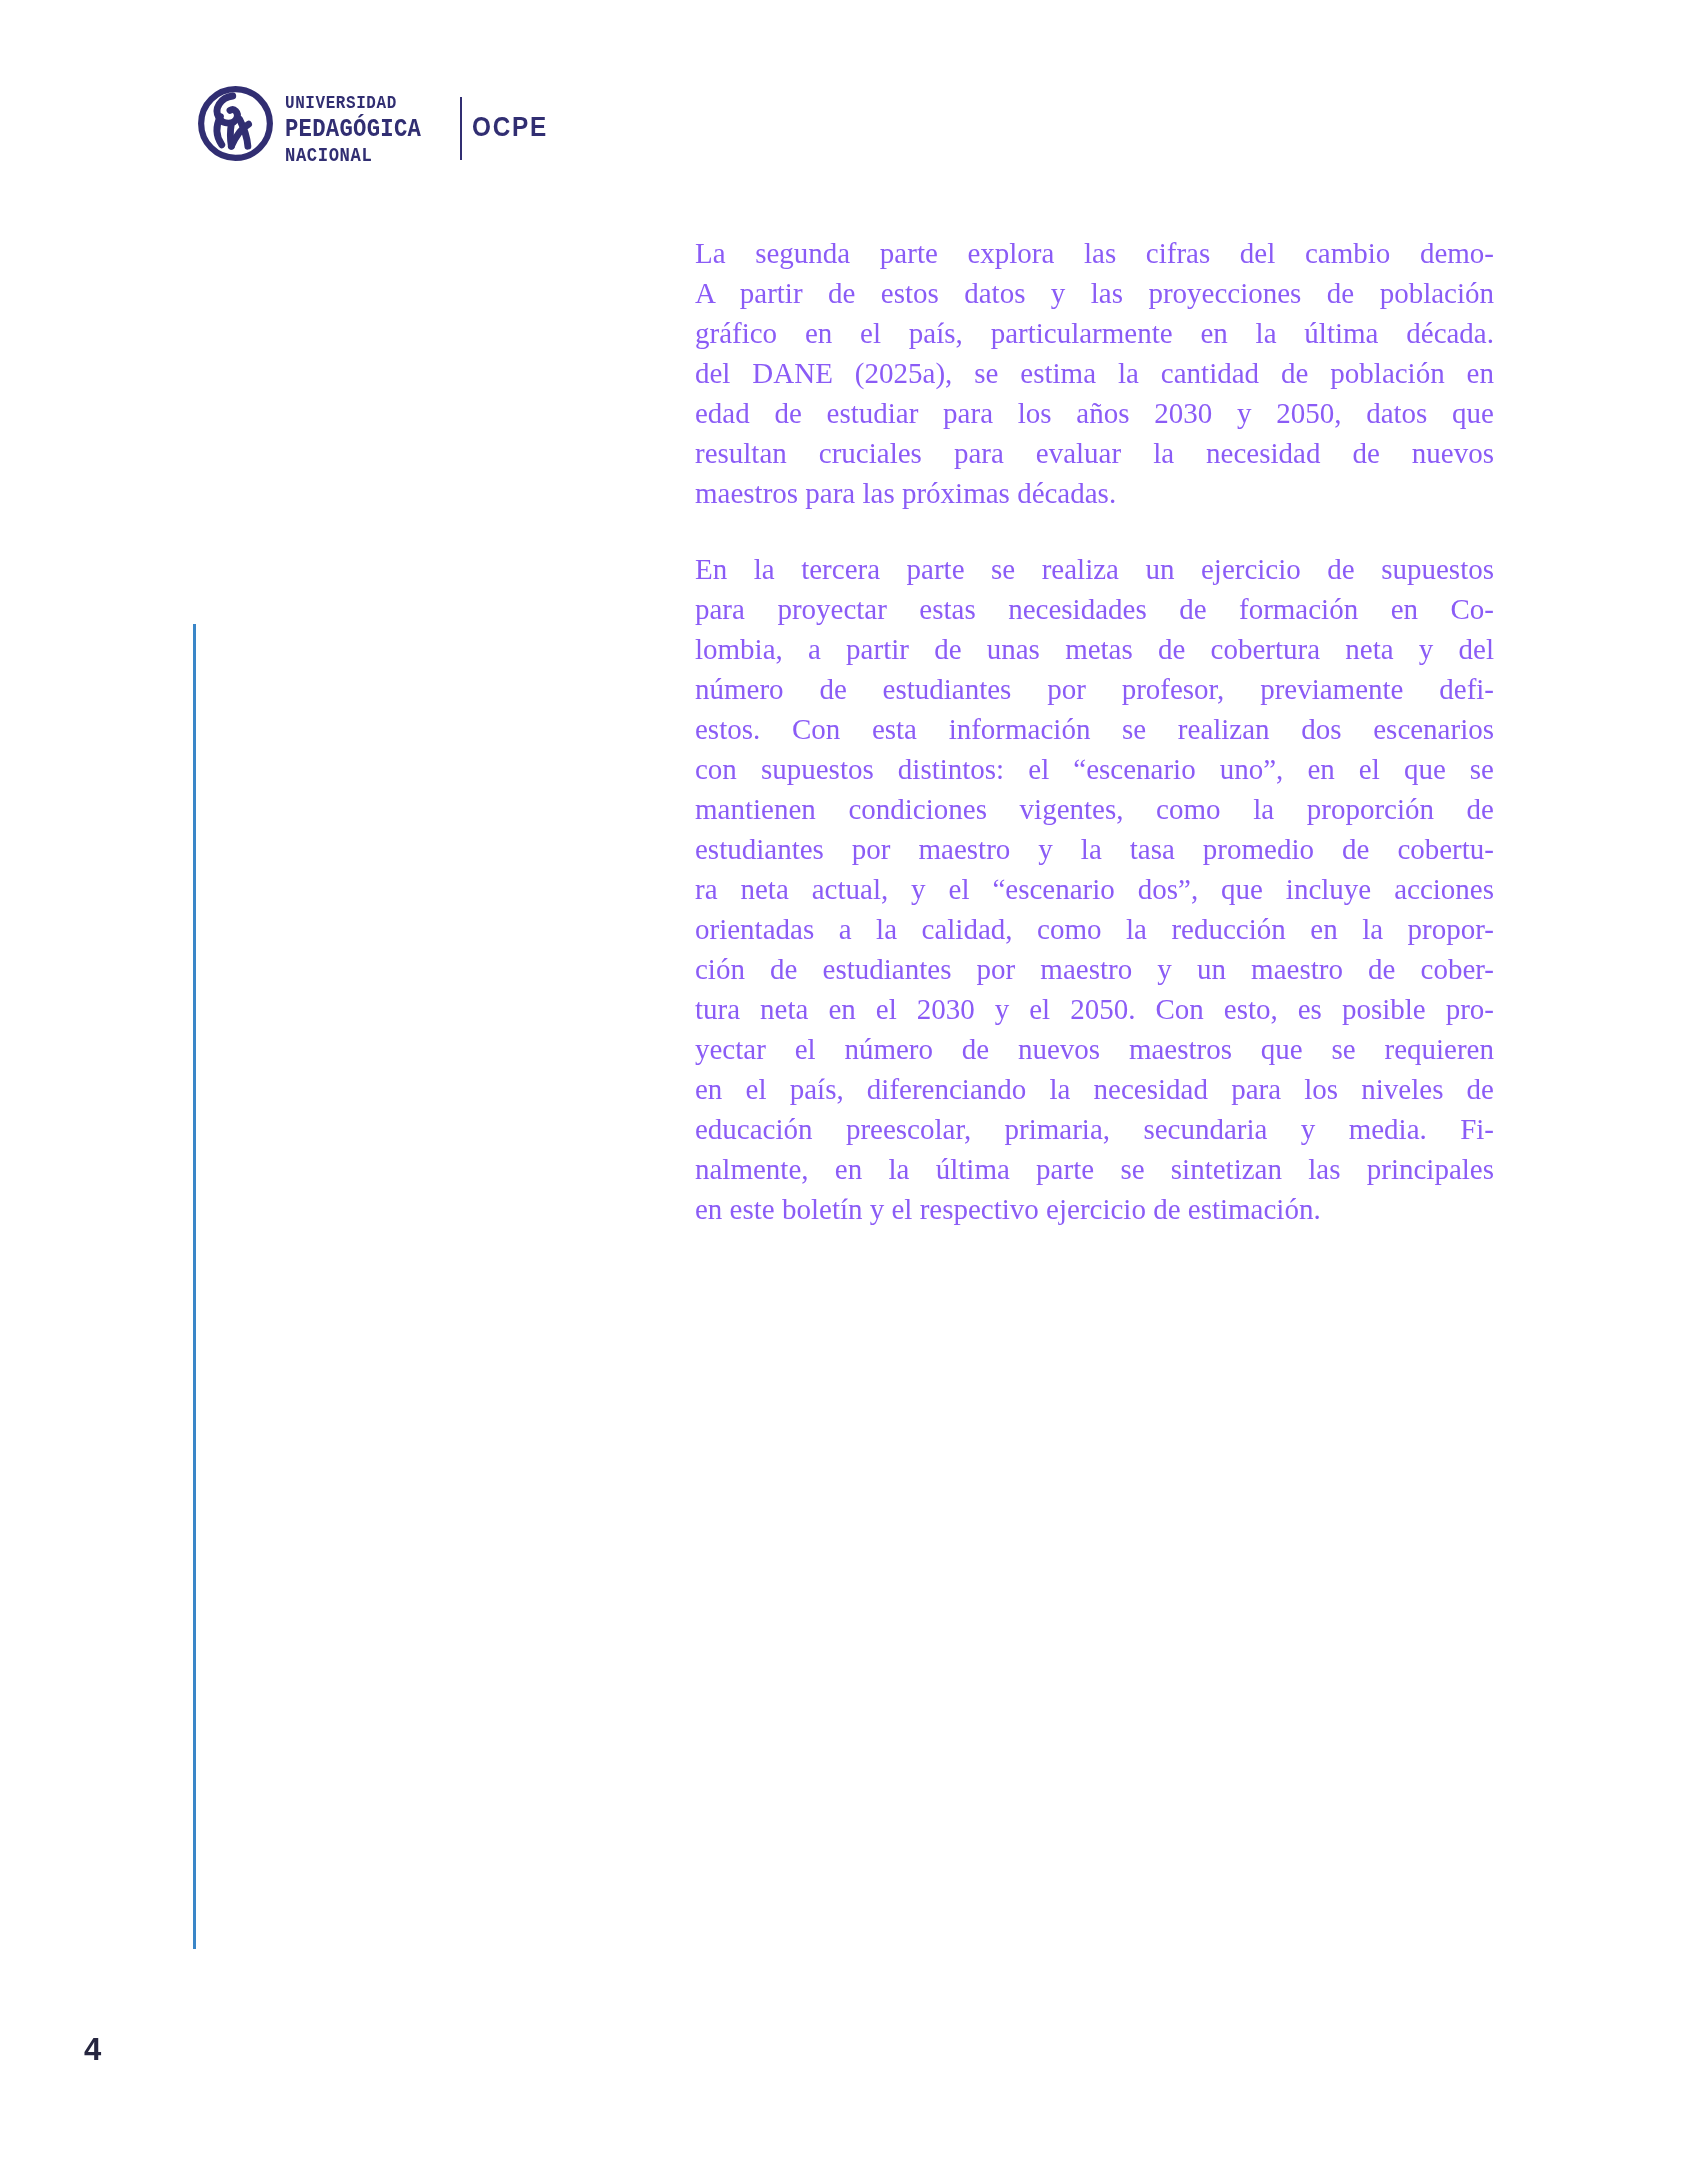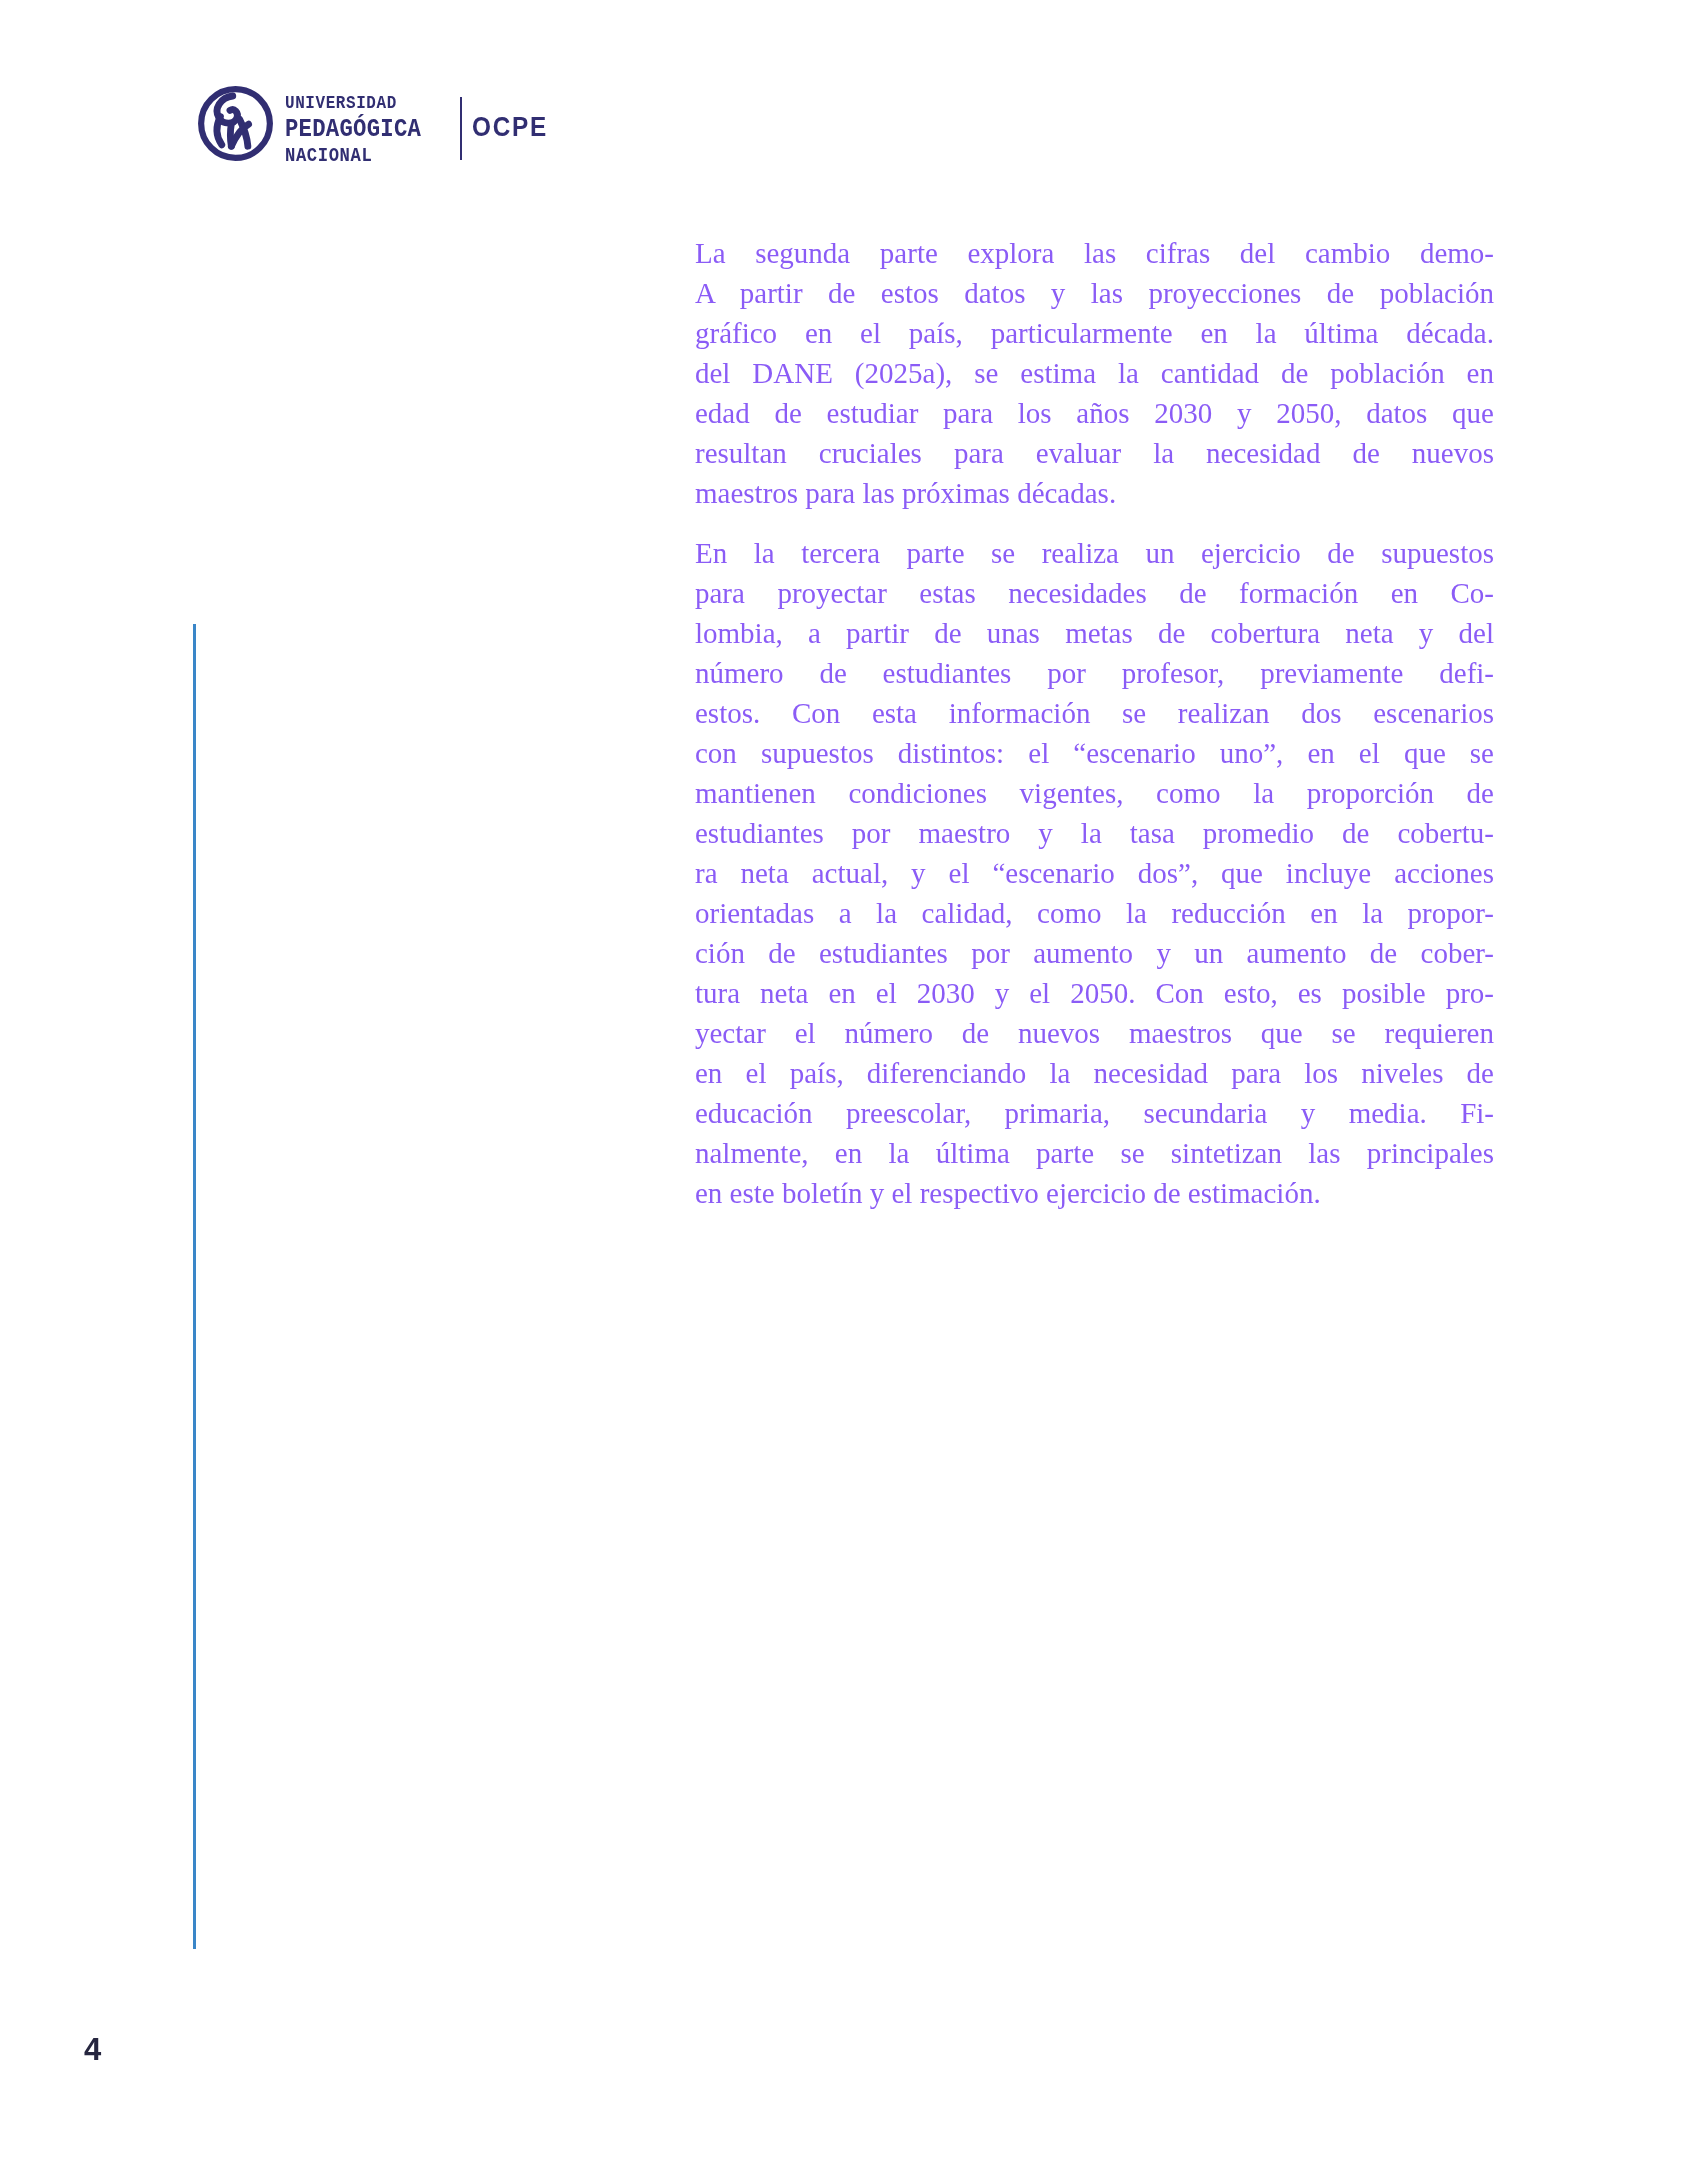--- a/index.html
+++ b/index.html
@@ -39,21 +39,21 @@
     white-space:nowrap;
   }
 
   
   .bodyblock {
     position:absolute; left:695px; top:233px;
     width:799px;
     font-size:29px; line-height:40px;
     color:#8b5cf6;
   }
-  .para2 { margin-top:20px; }
+  .para2 { margin-top:36px; }
   .line { text-align:justify; text-align-last:justify; }
   .line.last { text-align-last:left; }
 
   
   .rule {
     position:absolute; left:193px; top:624px;
     width:3.3px; height:1325px;
     background:#3a86c8;
   }
 
@@ -104,21 +104,21 @@
       <div class="line">En la tercera parte se realiza un ejercicio de supuestos</div>
       <div class="line">para proyectar estas necesidades de formación en Co-</div>
       <div class="line">lombia, a partir de unas metas de cobertura neta y del</div>
       <div class="line">número de estudiantes por profesor, previamente defi-</div>
       <div class="line">estos. Con esta información se realizan dos escenarios</div>
       <div class="line">con supuestos distintos: el “escenario uno”, en el que se</div>
       <div class="line">mantienen condiciones vigentes, como la proporción de</div>
       <div class="line">estudiantes por maestro y la tasa promedio de cobertu-</div>
       <div class="line">ra neta actual, y el “escenario dos”, que incluye acciones</div>
       <div class="line">orientadas a la calidad, como la reducción en la propor-</div>
-      <div class="line">ción de estudiantes por aumento y un aumento de cober-</div>
+      <div class="line">ción de estudiantes por maestro y un maestro de cober-</div>
       <div class="line">tura neta en el 2030 y el 2050. Con esto, es posible pro-</div>
       <div class="line">yectar el número de nuevos maestros que se requieren</div>
       <div class="line">en el país, diferenciando la necesidad para los niveles de</div>
       <div class="line">educación preescolar, primaria, secundaria y media. Fi-</div>
       <div class="line">nalmente, en la última parte se sintetizan las principales</div>
       <div class="line last">en este boletín y el respectivo ejercicio de estimación.</div>
     </div>
   </div>
 
   <div class="rule"></div>

